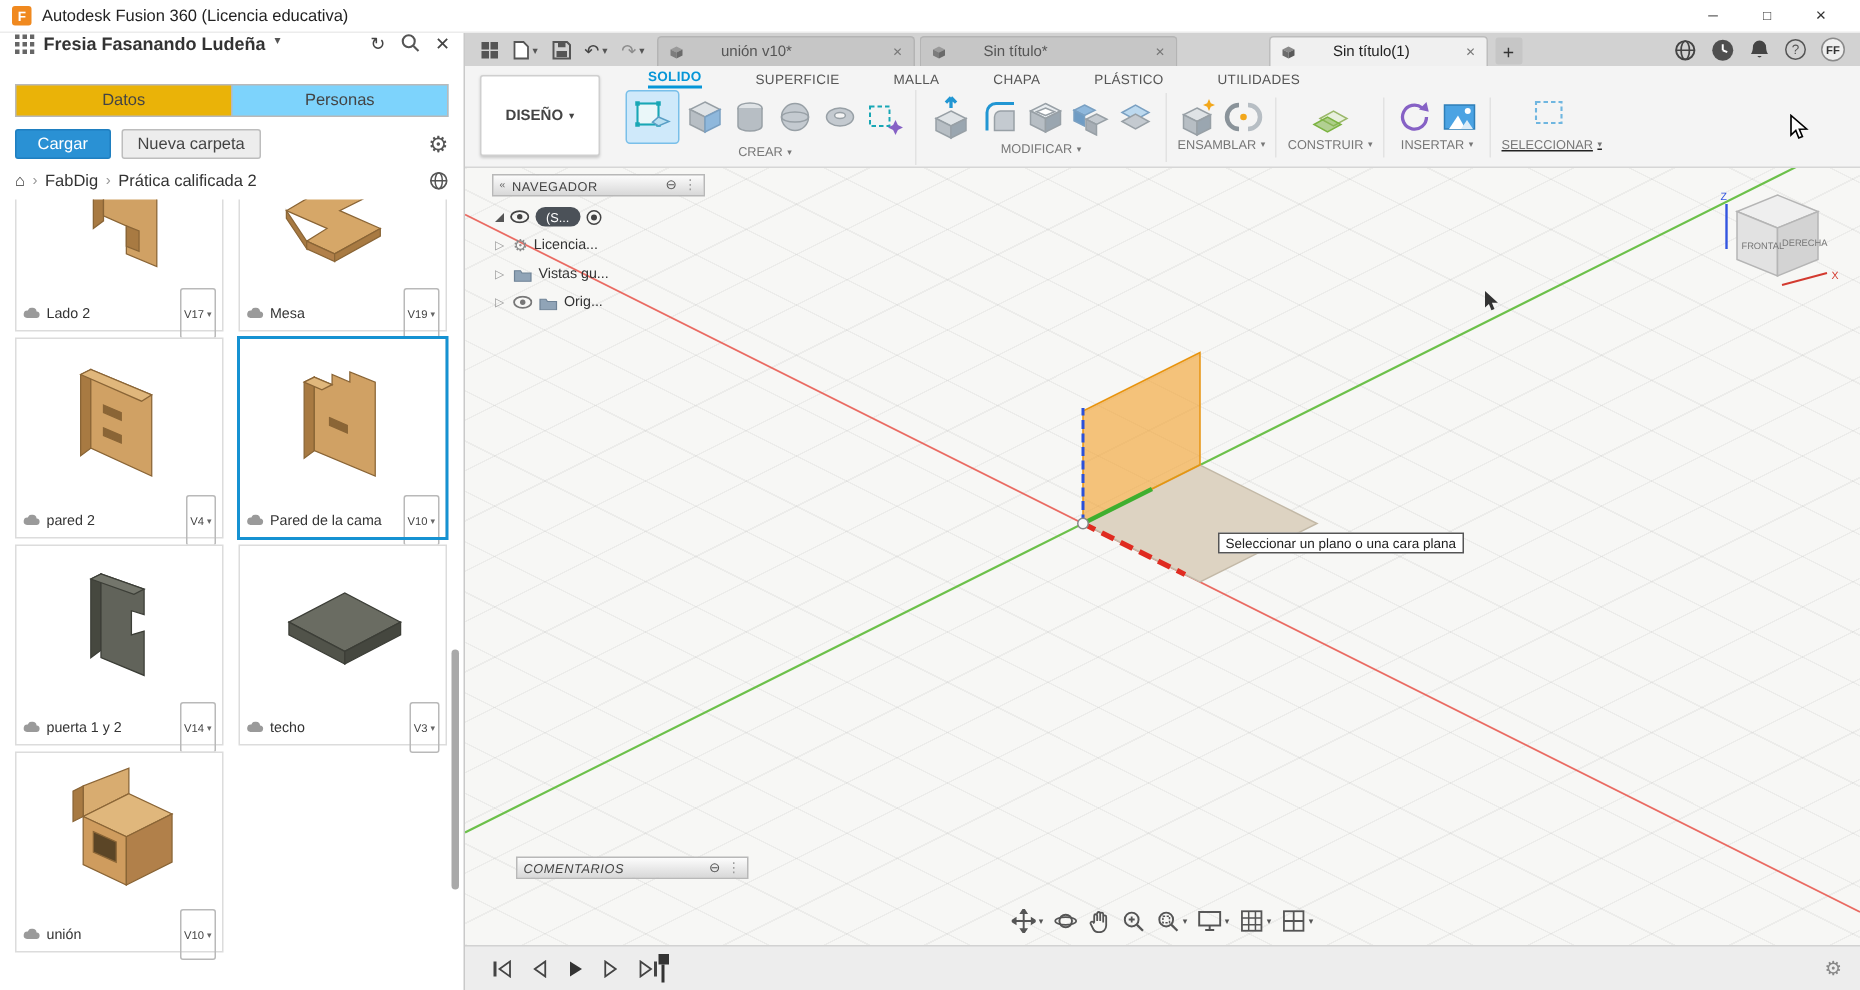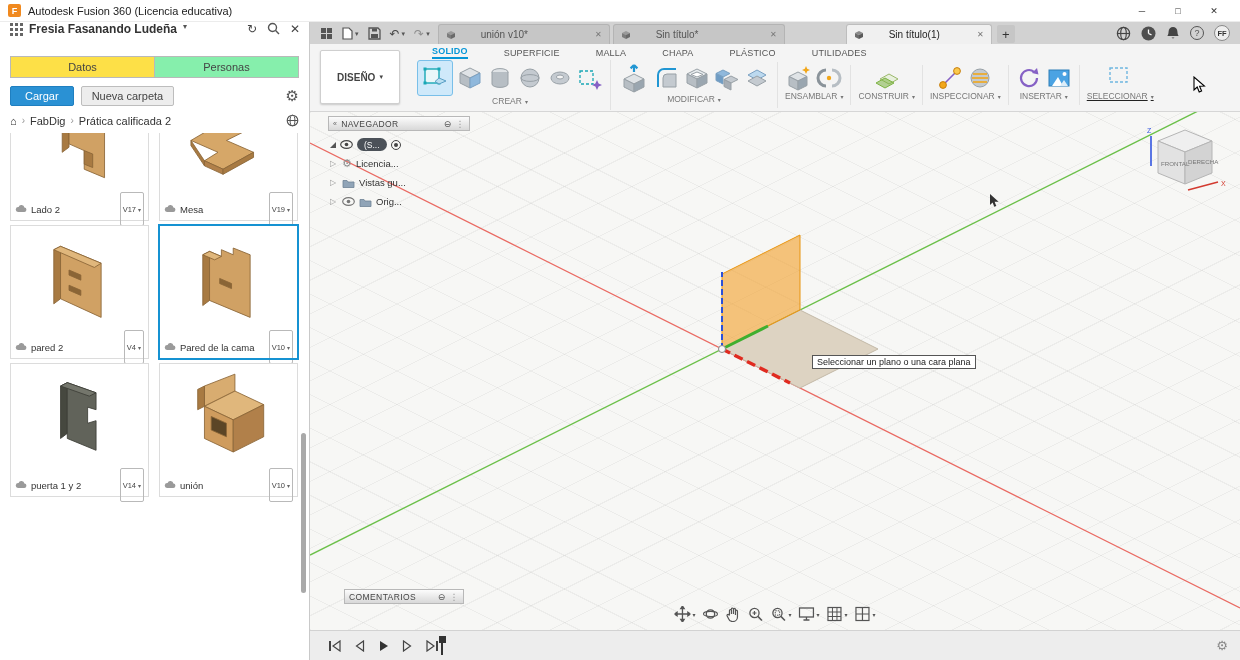--- a/index.html
+++ b/index.html
@@ -17,22 +17,22 @@
 
 
 .datapanel{position:absolute;top:22px;left:0;width:310px;bottom:0;background:#fff;
   border-right:1px solid #c9c9c9;display:flex;flex-direction:column;}
 .dp-head{height:30px;display:flex;align-items:flex-start;gap:6px;padding:0 9px;font-size:12px;}
 .dp-head .uname{font-weight:bold;color:#333;white-space:nowrap;overflow:hidden;text-overflow:ellipsis;}
 .dp-head .chev{font-size:8px;color:#555;}
 .dp-head .right{margin-left:auto;display:flex;gap:10px;align-items:center;color:#555;}
 .dp-tabs{display:flex;margin:4px 10px 6px 10px;height:22px;}
 .dp-tab{flex:1;display:flex;align-items:center;justify-content:center;font-size:11px;color:#444;
-  border:1px solid #b9b9b9;background:#86efac;}
-.dp-tab.active{background:#fde047;}
+  border:1px solid #b9b9b9;background:#7dd3fc;}
+.dp-tab.active{background:#eab308;}
 .dp-tab:first-child{border-right:none;}
 .dp-actions{display:flex;align-items:center;gap:7px;padding:2px 10px 6px 10px;}
 .btn-blue{background:#2a91d4;color:#fff;border:1px solid #1f7fc0;border-radius:2px;
   font-size:11px;padding:3px 14px;}
 .btn-gray{background:#ededed;color:#444;border:1px solid #bdbdbd;border-radius:2px;
   font-size:11px;padding:3px 10px;}
 .dp-actions .gear{margin-left:auto;font-size:15px;color:#555;}
 .dp-crumb{display:flex;align-items:center;gap:5px;padding:2px 10px 6px 10px;font-size:11px;color:#333;}
 .dp-crumb .sep{color:#999;font-size:10px;}
 .dp-crumb .web{margin-left:auto;}
@@ -107,21 +107,21 @@
 .navigator{position:absolute;left:18px;top:4px;width:142px;}
 .navrows{padding:4px 0 0 2px;}
 .navrow{height:19px;display:flex;align-items:center;gap:4px;font-size:9.5px;color:#333;}
 .navrow .exp{font-size:8px;color:#999;width:8px;}
 .tri-se{width:0;height:0;border-left:6px solid transparent;border-bottom:6px solid #555;}
 .chip{background:#4b5158;color:#fff;border-radius:8px;height:13px;display:flex;align-items:center;
   padding:0 7px;font-size:8.5px;}
 .radio{width:10px;height:10px;border:1.4px solid #444;border-radius:50%;display:flex;
   align-items:center;justify-content:center;}
 .radio i{width:4px;height:4px;background:#444;border-radius:50%;}
-.comments{position:absolute;left:34px;bottom:26px;width:120px;}
+.comments{position:absolute;left:34px;bottom:44px;width:155px;font-style:italic;}
 .tooltip{position:absolute;left:502px;top:243px;background:#fff;border:1px solid #555;
   font-size:9px;color:#222;padding:1px 4px;white-space:nowrap;}
 .viewcube{position:absolute;right:10px;top:12px;}
 .navbar{position:absolute;left:50%;transform:translateX(-50%);bottom:8px;display:flex;
   align-items:center;gap:7px;color:#555;}
 .navbar .chev{font-size:6px;color:#555;}
 .nbtn{display:flex;align-items:center;gap:2px;}
 
 
 .timeline{position:absolute;left:310px;right:0;bottom:0;height:30px;background:#ededed;
@@ -306,20 +306,41 @@
                 <path d="M3 7h6a2.2 2.2 0 0 0 .4-4.4A3 3 0 0 0 3.6 2 2.4 2.4 0 0 0 3 7z" fill="#9a9a9a"></path>
               </svg>
             <span class="nm">puerta 1 y 2</span>
             <span class="badge">
                 <span>V14</span>
                 <span class="bchev">▾</span>
               </span>
           </div>
         </div>
 
+        <div class="card">
+          <div class="thumb">
+            <svg width="110" height="100" viewBox="0 0 130 110">
+                <g stroke="#3c3e37" stroke-width="1">
+                  <polygon points="22,50 66,27 110,50 66,73" fill="#6a6c62"></polygon>
+                  <polygon points="22,50 66,73 66,83 22,60" fill="#51534a"></polygon>
+                  <polygon points="66,73 110,50 110,60 66,83" fill="#45473f"></polygon>
+                </g>
+              </svg>
+          </div>
+          <div class="clabel">
+              <svg width="12" height="8" viewBox="0 0 12 8">
+                <path d="M3 7h6a2.2 2.2 0 0 0 .4-4.4A3 3 0 0 0 3.6 2 2.4 2.4 0 0 0 3 7z" fill="#9a9a9a"></path>
+              </svg>
+            <span class="nm">techo</span>
+            <span class="badge">
+                <span>V3</span>
+                <span class="bchev">▾</span>
+              </span>
+          </div>
+        </div>
 
         <div class="card">
           <div class="thumb">
             <svg width="110" height="100" viewBox="0 0 130 110">
                 <g stroke="#8a6536" stroke-width="1">
                   <polygon points="36,40 36,16 72,2 72,22" fill="#d8ac70"></polygon>
                   <polygon points="36,16 28,20 28,44 36,40" fill="#a87a42"></polygon>
                   <polygon points="36,40 72,22 106,38 70,56" fill="#e0b77c"></polygon>
                   <polygon points="36,40 70,56 70,94 36,78" fill="#cf9c5e"></polygon>
                   <polygon points="70,56 106,38 106,76 70,94" fill="#b1804a"></polygon>
@@ -541,39 +562,20 @@
                 <polygon points="6,14 15,9 24,14 15,19" fill="#e8f0dd" stroke="#9ab86a"></polygon>
                 <polygon points="2,18 11,13 20,18 11,23" fill="rgba(124,179,66,.55)" stroke="#7cb342"></polygon>
               </svg>
           </div>
           <div class="glabel">
               <span>CONSTRUIR</span>
               <span class="chev">▾</span>
             </div>
         </div>
 
-        <div class="rgroup">
-          <div class="gicons">
-            <svg class="ticon" viewBox="0 0 26 26">
-                <line x1="6" y1="20" x2="20" y2="6" stroke="#8661c5" stroke-width="1.6"></line>
-                <circle cx="6" cy="20" r="3.4" fill="#f2a71b" stroke="#c77f0e"></circle>
-                <circle cx="20" cy="6" r="3.4" fill="#fbc94c" stroke="#c77f0e"></circle>
-              </svg>
-            <svg class="ticon" viewBox="0 0 26 26">
-                <circle cx="13" cy="13" r="9" fill="#c4cad0" stroke="#98a0a6"></circle>
-                <line x1="6" y1="9" x2="20" y2="9" stroke="#f2a71b" stroke-width="1.6"></line>
-                <line x1="5" y1="13" x2="21" y2="13" stroke="#f2a71b" stroke-width="1.6"></line>
-                <line x1="6" y1="17" x2="20" y2="17" stroke="#f2a71b" stroke-width="1.6"></line>
-              </svg>
-          </div>
-          <div class="glabel">
-              <span>INSPECCIONAR</span>
-              <span class="chev">▾</span>
-            </div>
-        </div>
 
         <div class="rgroup">
           <div class="gicons">
             <svg class="ticon" viewBox="0 0 26 26">
                 <path d="M21 13a8 8 0 1 1-3-6.2" fill="none" stroke="#8661c5" stroke-width="2.2"></path>
                 <polygon points="21,3 22.5,9.5 16,8" fill="#8661c5"></polygon>
               </svg>
             <svg class="ticon" viewBox="0 0 26 26">
                 <rect x="3" y="5" width="20" height="16" fill="#4ba3e3" stroke="#2f7fb8"></rect>
                 <polygon points="6,21 12,12 17,21" fill="#fff"></polygon>

